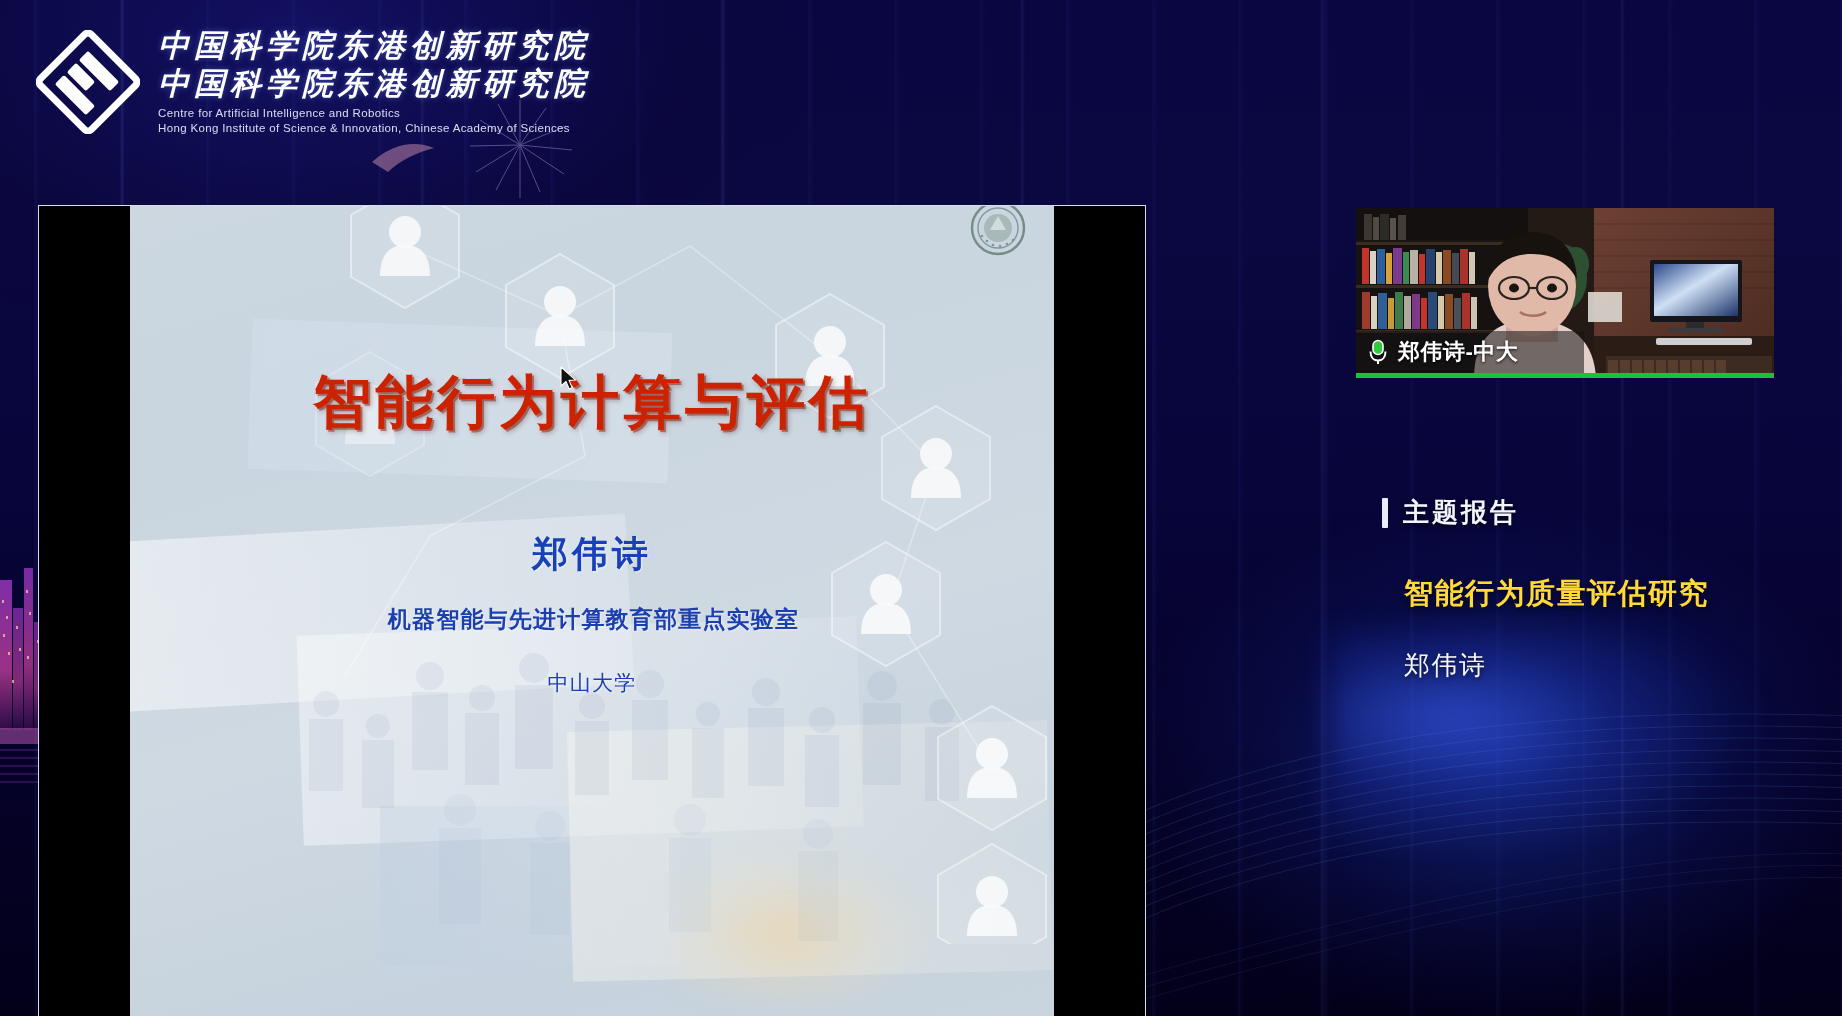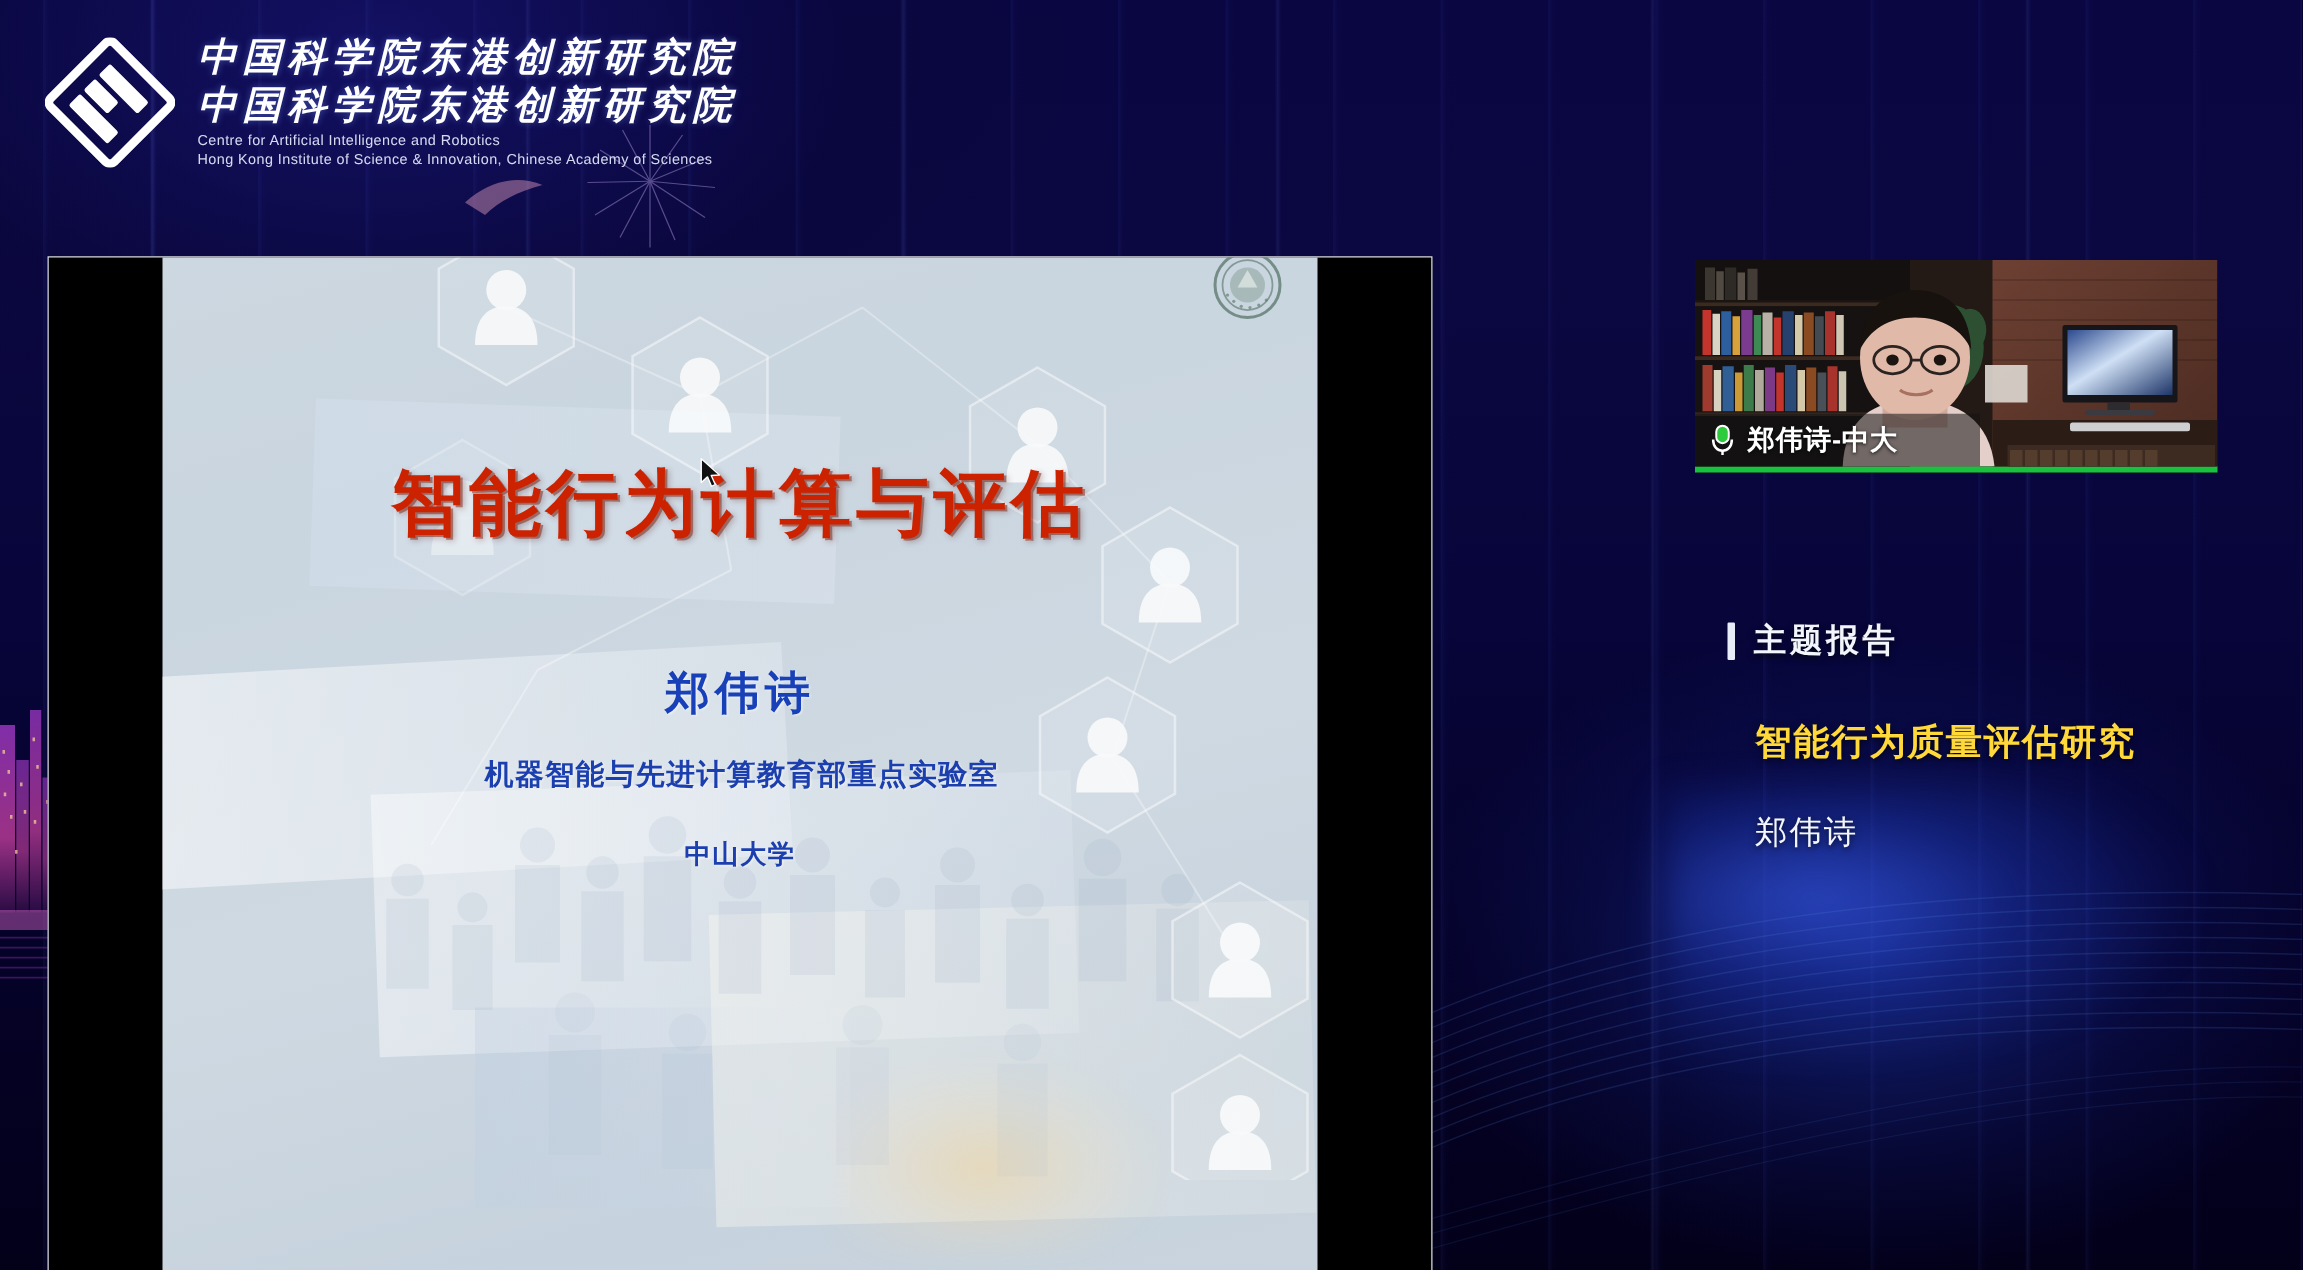--- a/index.html
+++ b/index.html
@@ -170,21 +170,21 @@
     color:#1c3fb0;
     font-weight:700;
     font-size:23px;
     letter-spacing:1.2px;
     text-shadow:1px 1px 2px rgba(255,255,255,.55);
   }
   #slide-univ {
     position:absolute; left:0; right:0; top:463px;
     text-align:center;
     color:#1c3fb0;
-    font-weight:700;
+    font-weight:400;
     font-size:21px;
     letter-spacing:1.2px;
     text-shadow:1px 1px 2px rgba(255,255,255,.55);
   }
   #mouse-cursor { position:absolute; left:430px; top:160px; width:18px; height:26px; pointer-events:none; z-index:9; }
 
   
   #video-tile {
     position:absolute; left:1356px; top:208px;
     width:418px; height:170px;

